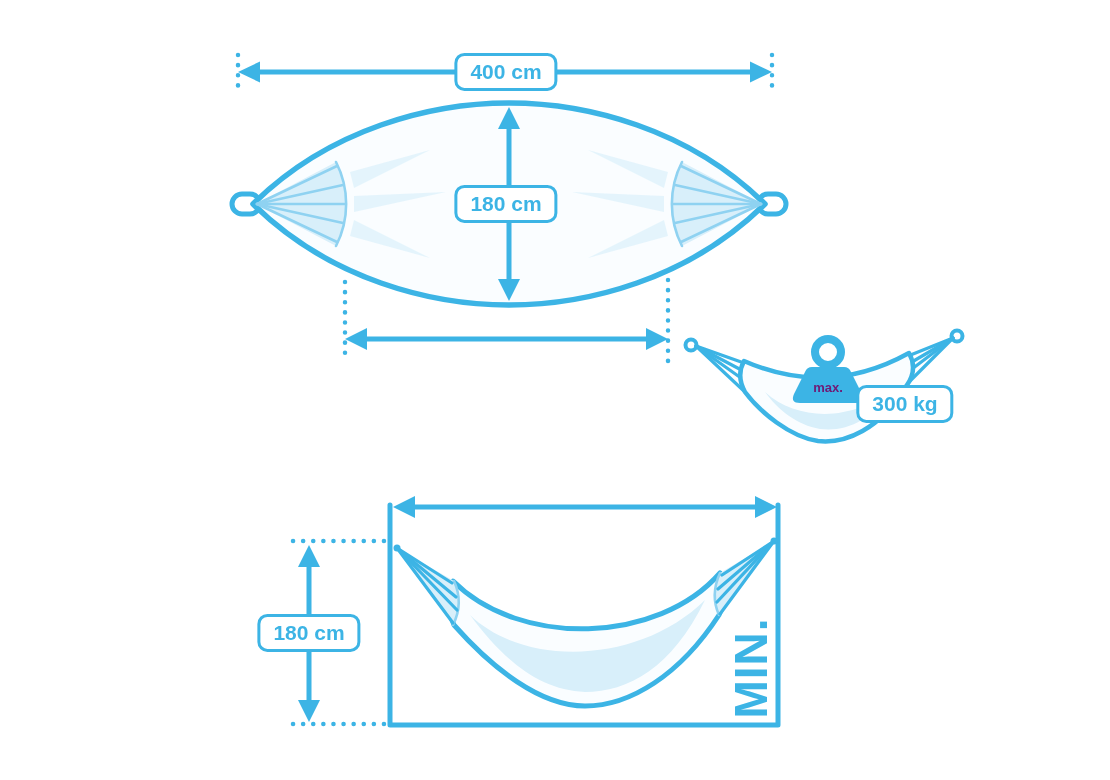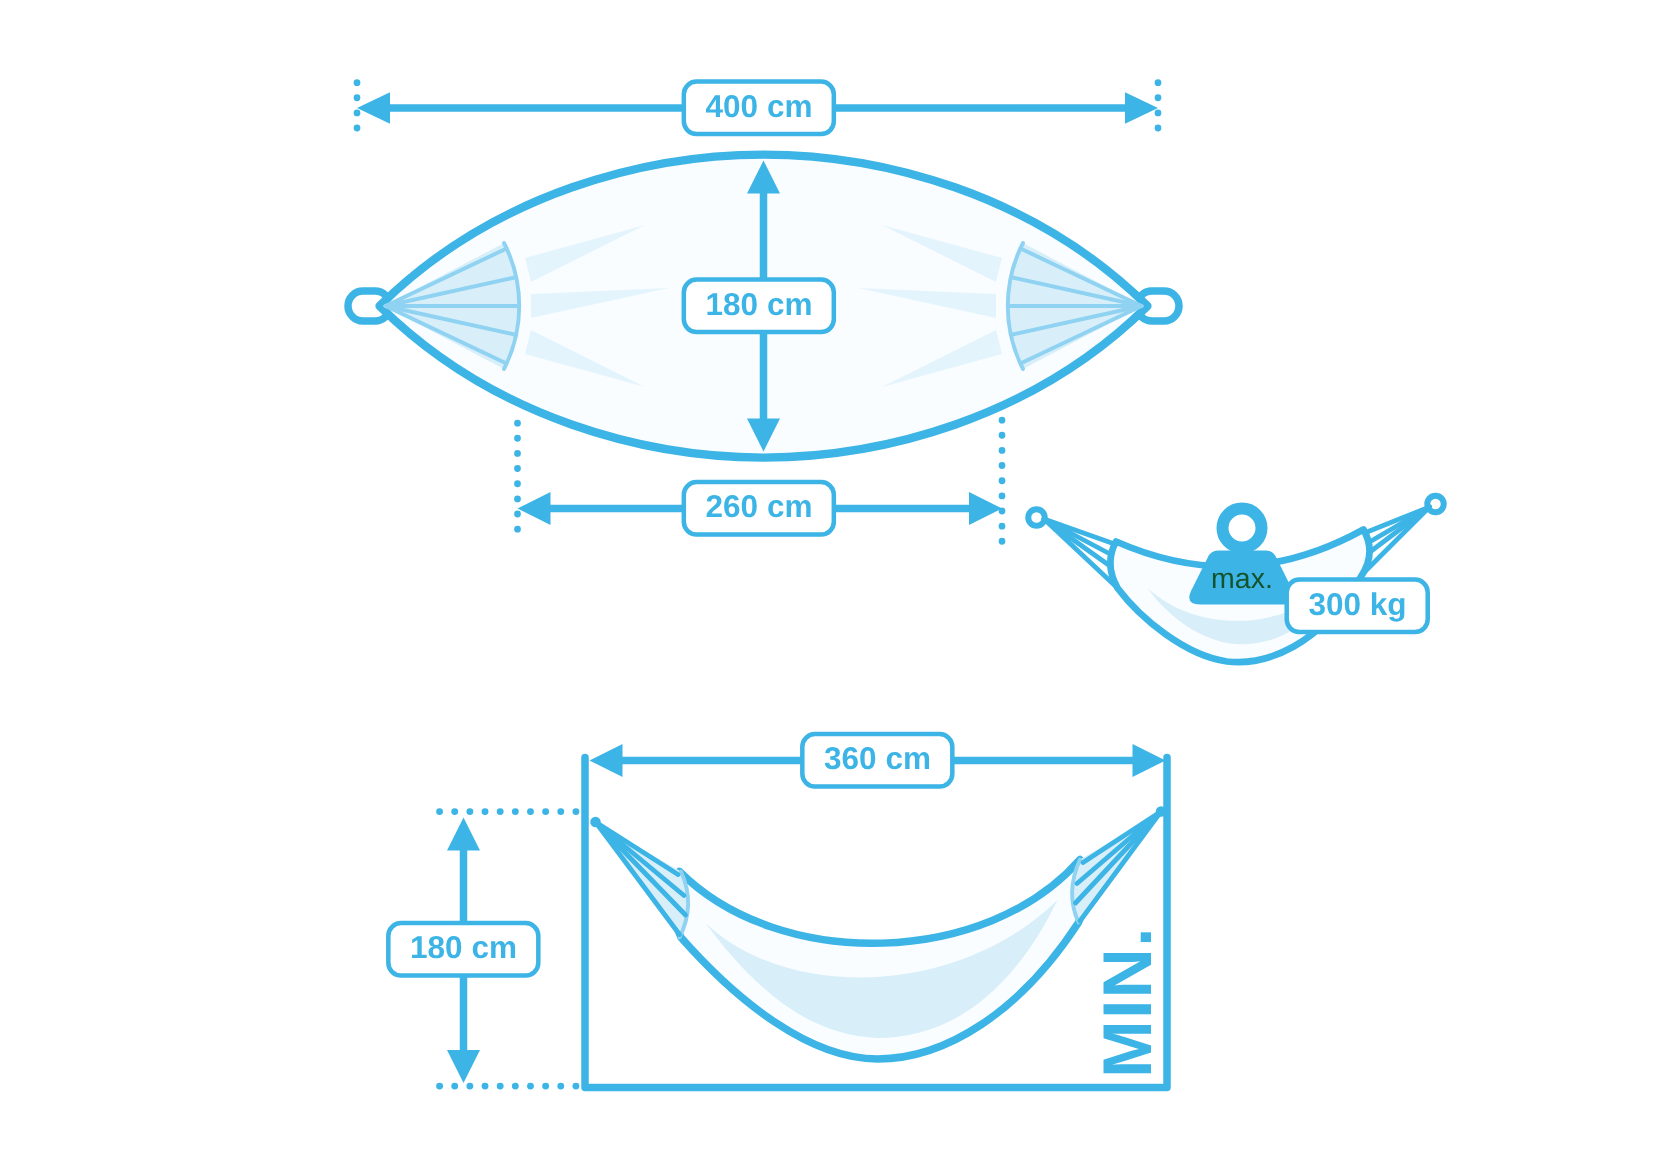--- a/index.html
+++ b/index.html
@@ -24,21 +24,21 @@
   .fan{stroke:var(--fan-line);stroke-width:2.6;fill:none;stroke-linecap:round;}
   .streak{fill:var(--light-fill);opacity:.65;stroke:none;}
   .bodyfill{fill:#FAFDFF;}
   .pill{
     position:absolute;transform:translate(-50%,-50%);
     background:var(--label-background);border:3.5px solid var(--primary);border-radius:10px;
     padding:3px 13px;color:var(--primary);font-weight:bold;font-size:21px;white-space:nowrap;
     z-index:5;line-height:1.25;
   }
   .max-text{
-    position:absolute;transform:translate(-50%,-50%);color:#14532d;font-weight:normal;font-size:19px;z-index:6;
+    position:absolute;transform:translate(-50%,-50%);color:#701a75;font-weight:bold;font-size:13px;z-index:6;
   }
   .min-text{
     position:absolute;transform:translate(-50%,-50%) rotate(-90deg);color:var(--primary);
     font-weight:bold;font-size:46px;letter-spacing:1px;z-index:5;
   }
 </style>
 </head>
 <body>
 
 <div id="canvas">
@@ -170,24 +170,22 @@
         <line class="stroke-p w3" x1="774" y1="541" x2="720" y2="614"></line>
         <circle cx="774" cy="541" r="3.5" class="fill-p"></circle>
       </g>
     </g>
   </svg>
 
   <div class="pill" style="left:506px;top:72px">400 cm</div>
 
   <div class="pill" style="left:506px;top:204px">180 cm</div>
 
-  <div class="pill" style="left:506px;top:339px">260 cm</div>
 
   <div class="max-text" style="left:828px;top:387px">max.</div>
 
   <div class="pill" style="left:905px;top:404px">300 kg</div>
 
-  <div class="pill" style="left:585px;top:507px">360 cm</div>
 
   <div class="pill" style="left:309px;top:633px">180 cm</div>
 
   <div class="min-text" style="left:751px;top:668px">MIN.</div>
 </div>
 
 </body></html>

